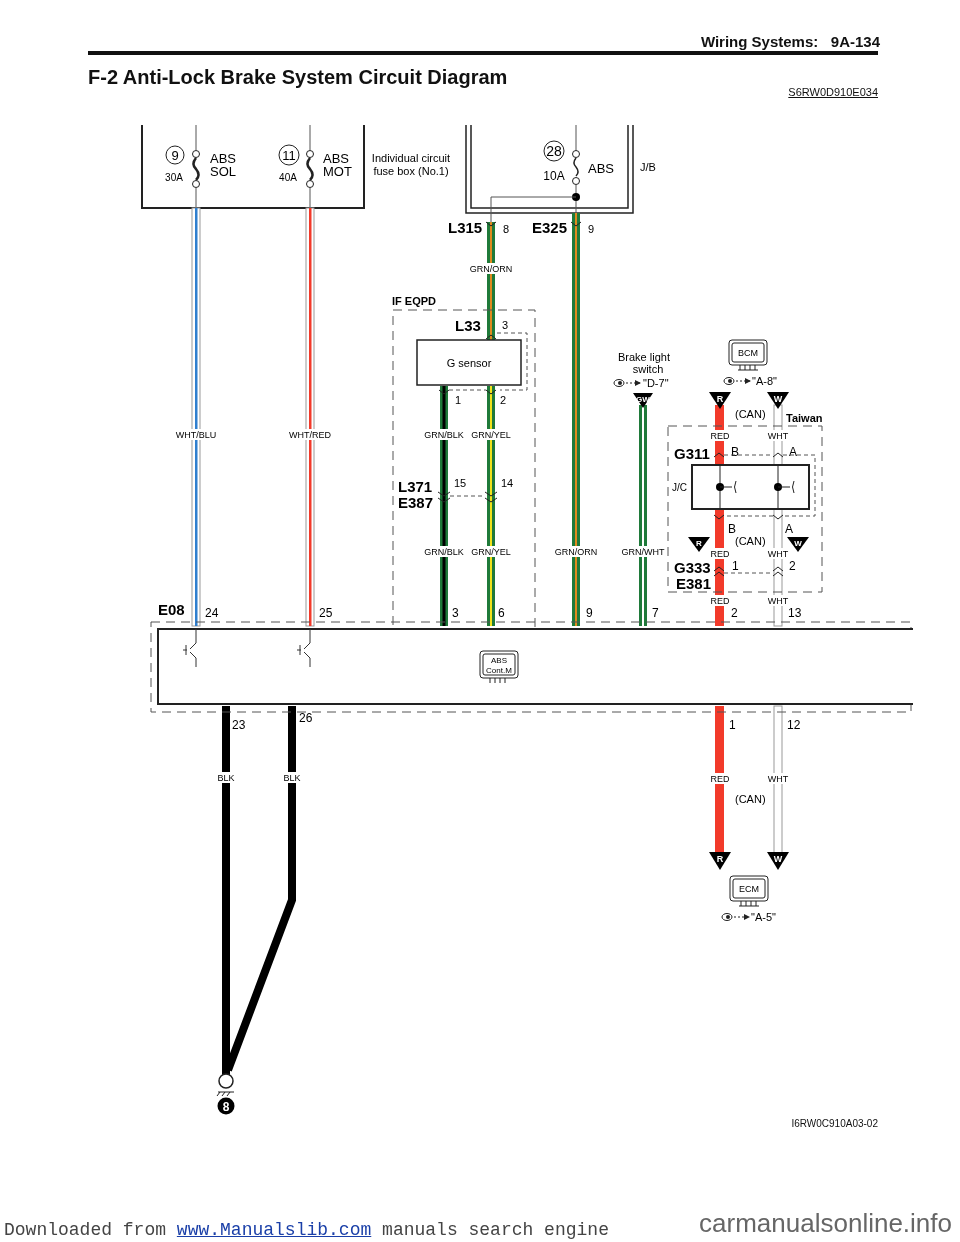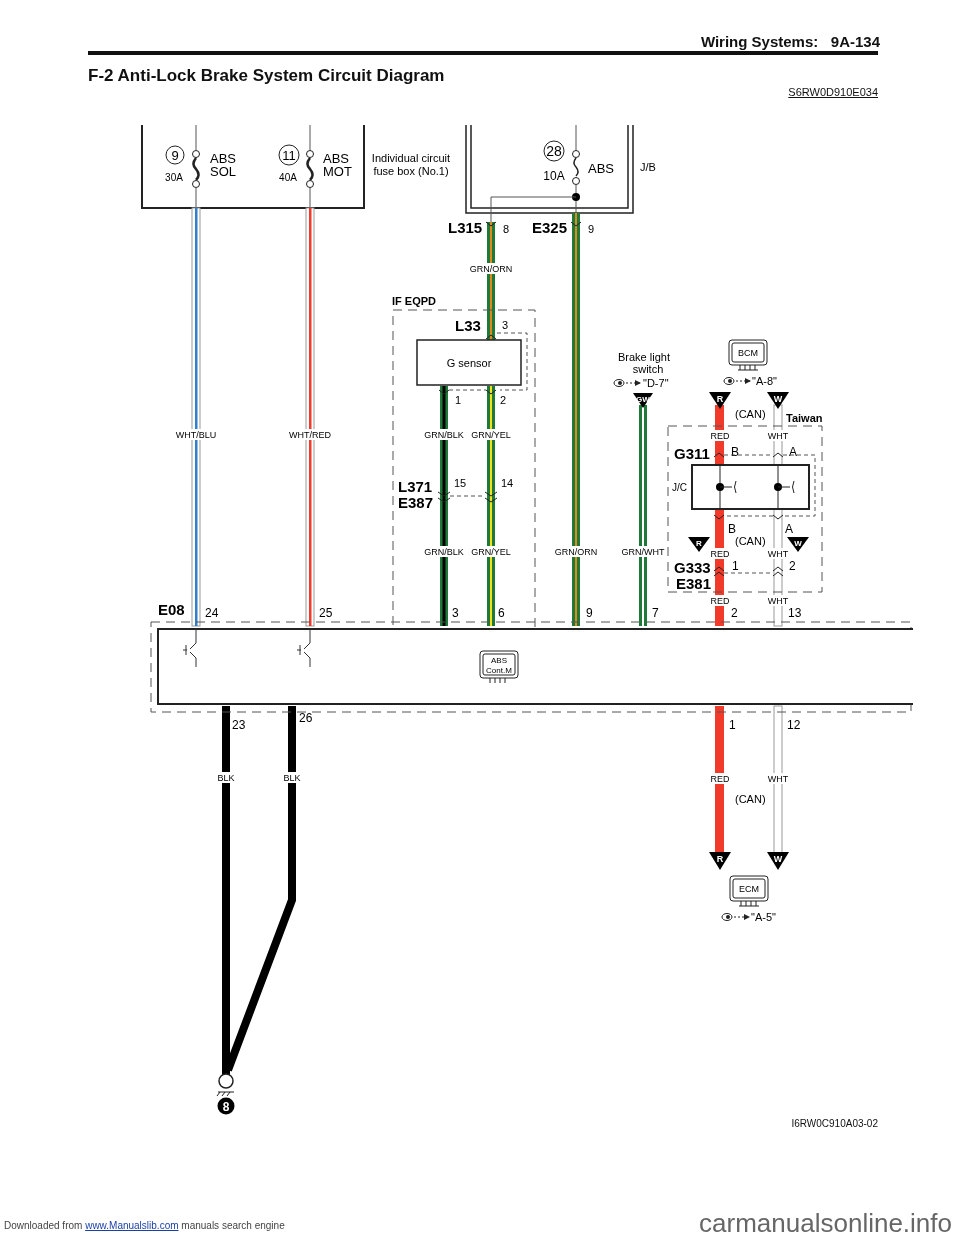--- a/index.html
+++ b/index.html
@@ -1,22 +1,22 @@
 <!DOCTYPE html>
 <html><head>
 <meta charset="utf-8">
 <style>
   html,body{margin:0;padding:0;background:#fff;}
   body{width:960px;height:1242px;position:relative;overflow:hidden;font-family:"Liberation Sans",sans-serif;color:#111;}
   .hdr-right{position:absolute;right:80px;top:33px;font-size:15px;font-weight:bold;}
   .hdr-rule{position:absolute;left:88px;right:82px;top:51px;height:4px;background:#111;}
-  .title{position:absolute;left:88px;top:66px;font-size:17px;font-weight:bold;}
+  .title{position:absolute;left:88px;top:66px;font-size:20px;font-weight:bold;}
   .code{position:absolute;right:82px;top:86px;font-size:11px;text-decoration:underline;}
   .figid{position:absolute;right:82px;top:1118px;font-size:10px;}
-  .foot-left{position:absolute;left:4px;top:1220px;font-family:Liberation Sans, sans-serif;font-size:10px;color:#444;}
+  .foot-left{position:absolute;left:4px;top:1220px;font-family:Liberation Mono, monospace;font-size:18px;color:#444;}
   .foot-left a{color:#1a3fa8;text-decoration:underline;}
   .foot-right{position:absolute;right:8px;top:1208px;font-size:26px;color:#666;text-align:center;}
   svg{position:absolute;left:0;top:0;}
   svg text{font-family:"Liberation Sans",sans-serif;}
 </style>
 </head>
 <body>
 
 <div class="hdr-right"><span>Wiring Systems:</span>&nbsp;&nbsp;&nbsp;<span>9A-134</span></div>
 <div class="hdr-rule"></div>

